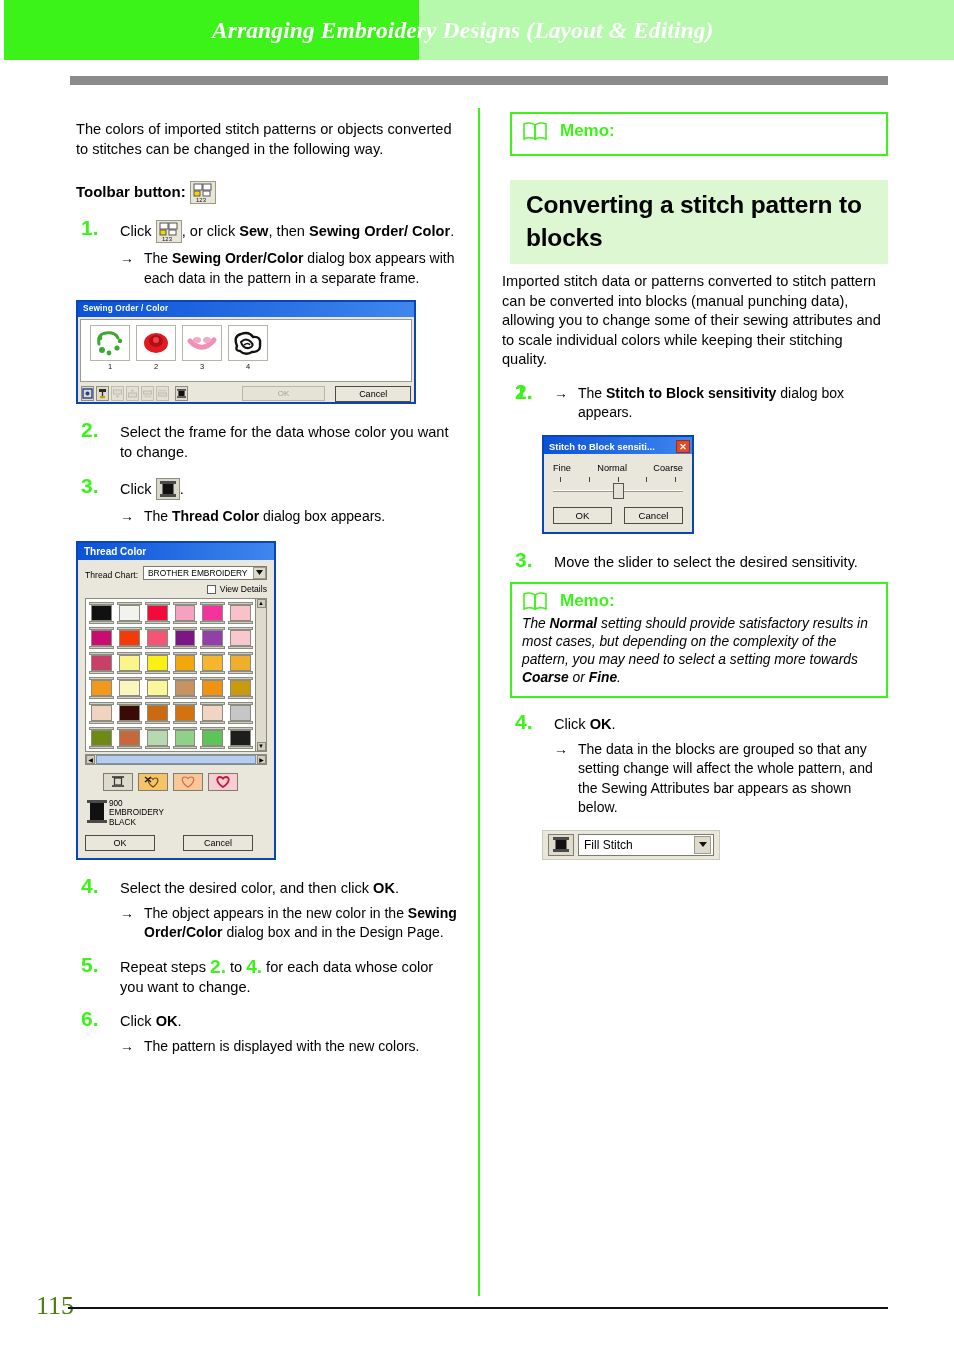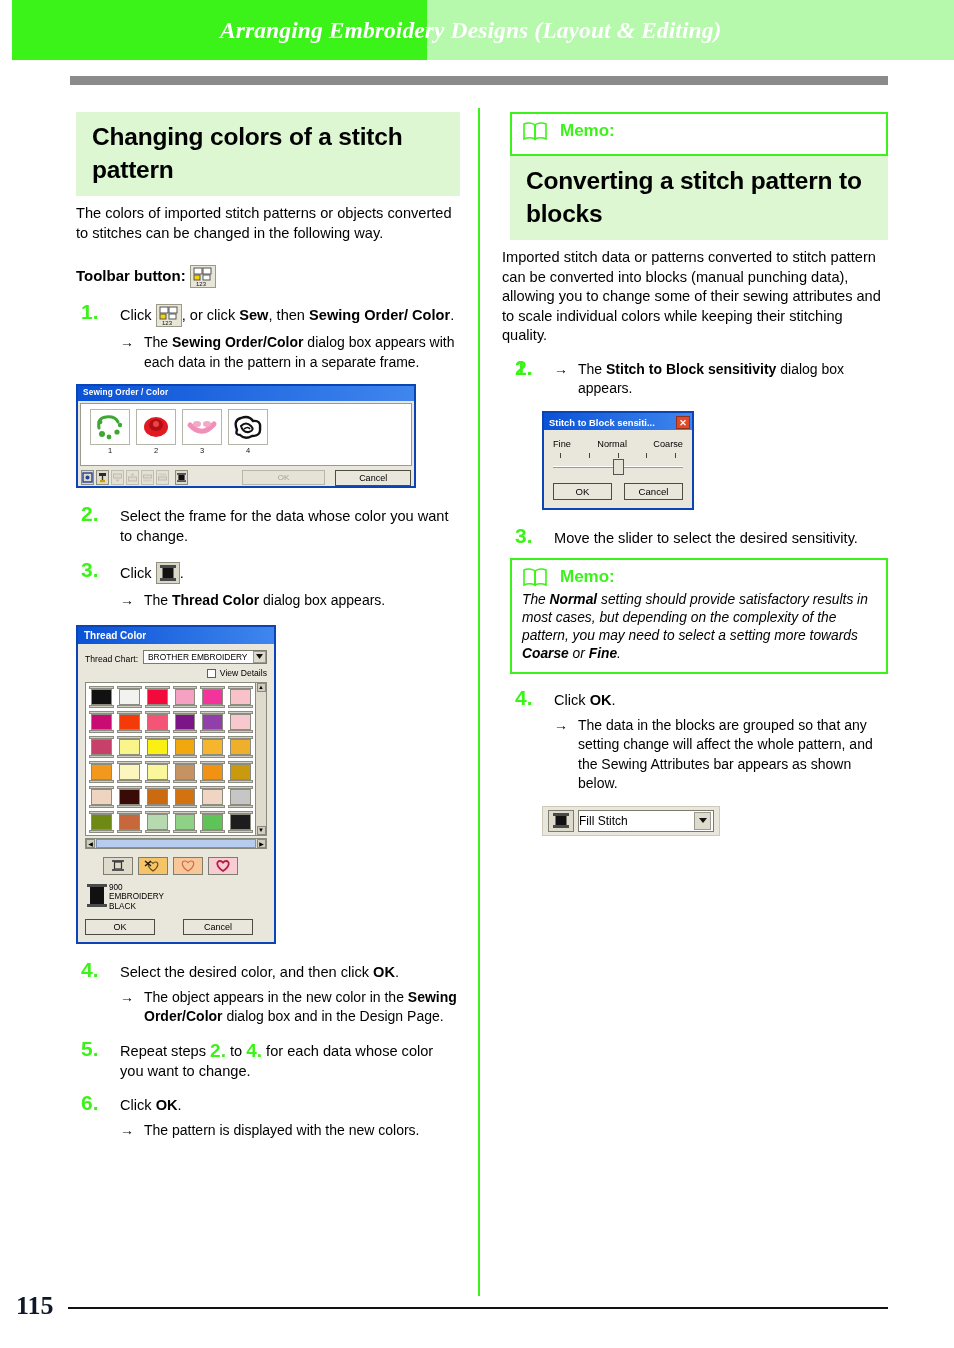--- a/index.html
+++ b/index.html
@@ -7,21 +7,21 @@
   body {
     width: 954px; height: 1348px;
     background: #ffffff;
     font-family: "Liberation Sans", sans-serif;
     position: relative;
     overflow: hidden;
     color:#000;
   }
 
   
-  #header-band { position:absolute; left:12px; top:0; width:874px; height:60px; }
+  #header-band { position:absolute; left:4px; top:0; width:874px; height:60px; }
   #header-left-block { position:absolute; left:0; top:0; width:415px; height:60px; background:#3bf318; }
   #header-right-block { position:absolute; left:415px; top:0; width:539px; height:60px; background:#b6f9ac; }
   #header-title {
     position:absolute; left:0; top:0; width:954px; height:60px;
     display:flex; align-items:center;
     font-family:"Liberation Serif", serif;
     font-style:italic; font-weight:bold;
     font-size:23.5px; color:#ffffff;
     padding-left:208px; letter-spacing:0.1px;
     white-space:nowrap;
@@ -152,44 +152,43 @@
   .stb-thumb { position:absolute; left:46%; top:0; width:11px; height:16px; background:#e5e2d6; border:1px solid #555; }
   .stb-okrow { display:flex; gap:12px; margin-top:10px; }
   .stb-ok, .stb-cancel { flex:1; height:17px; border:1px solid #4c4c42; background:#e9e6db;
                          font-size:9.6px; display:flex; align-items:center; justify-content:center; }
 
   
   #attr-bar { margin-top:12px; margin-left:44px; width:178px; height:30px; background:#e9e6db;
               border:1px solid #cdcabc; display:flex; align-items:center; gap:4px; padding:0 5px; }
   .attr-spool { width:26px; height:22px; border:1px solid #7d7d70; background:#dedbcd; display:flex; align-items:center; justify-content:center; }
   .attr-combo { flex:1; height:22px; background:#fff; border:1px solid #7a7a6e; display:flex; align-items:center; }
-  .attr-combo span { flex:1; font-size:12px; }
+  .attr-combo span { flex:1; font-size:12px; padding-left:5px; }
   .attr-combo .arrowbox { width:17px; height:18px; margin-right:2px; background:#dedbcd; border:1px solid #9a9a8e;
                           display:flex; align-items:center; justify-content:center; }
 
   
-  #footer-num { position:absolute; left:16px; top:1291px; font-family:"Liberation Serif", serif;
-                font-size:26px; color:#0f172a;font-weight:bold; }
+  #footer-num { position:absolute; left:36px; top:1291px; font-family:"Liberation Serif", serif;
+                font-size:26px; color:#4d7c0f; }
   #footer-rule { position:absolute; left:68px; top:1307px; width:820px; height:1.5px; background:#111; }
 </style>
 </head>
 <body>
 
 <div id="header-band">
   <div id="header-left-block"></div>
   <div id="header-right-block"></div>
   <div id="header-title">Arranging Embroidery Designs (Layout &amp; Editing)</div>
 </div>
 <div id="header-rule"></div>
 
 <div id="col-divider"></div>
 
 <div class="col" id="col-left">
 
-  <div class="section-head">Changing colors of a stitch pattern</div>
 
   <div class="body-text">The colors of imported stitch patterns or objects converted to stitches can be changed in the following way.</div>
 
   <div style="margin-top:22px;">
     <span class="label-bold">Toolbar button:</span>
     <span class="tb-icon">
       <svg width="24" height="21" viewBox="0 0 24 21">
         <rect x="3" y="2" width="8" height="6" fill="#fff" stroke="#555"></rect>
         <rect x="12" y="2" width="8" height="6" fill="#fff" stroke="#555"></rect>
         <rect x="3" y="9" width="6" height="5" fill="#f5d400" stroke="#555"></rect>
@@ -628,21 +627,21 @@
       <span class="book-icon">
         <svg width="26" height="20" viewBox="0 0 26 20">
           <path d="M13 4 C10 1.5 5 1.5 2 3 L2 18 C5 16.5 10 16.5 13 18 Z" fill="none" stroke="#3bf318" stroke-width="1.6"></path>
           <path d="M13 4 C16 1.5 21 1.5 24 3 L24 18 C21 16.5 16 16.5 13 18 Z" fill="none" stroke="#3bf318" stroke-width="1.6"></path>
         </svg>
       </span>
       <span class="memo-title">Memo:</span>
     </div>
   </div>
 
-  <div class="section-head" style="">Converting a stitch pattern to blocks</div>
+  <div class="section-head" style="margin-top:24px;">Converting a stitch pattern to blocks</div>
 
   <div class="body-text">Imported stitch data or patterns converted to stitch pattern can be converted into blocks (manual punching data), allowing you to change some of their sewing attributes and to scale individual colors while keeping their stitching quality.</div>
 
   <div class="step" style="margin-top:14px; margin-left:12px;">
     <div class="step-num">1.</div>
   </div>
 
   <div class="step" style="margin-top:14px; margin-left:12px;">
     <div class="step-num">2.</div>
     <div class="arrow-note">

